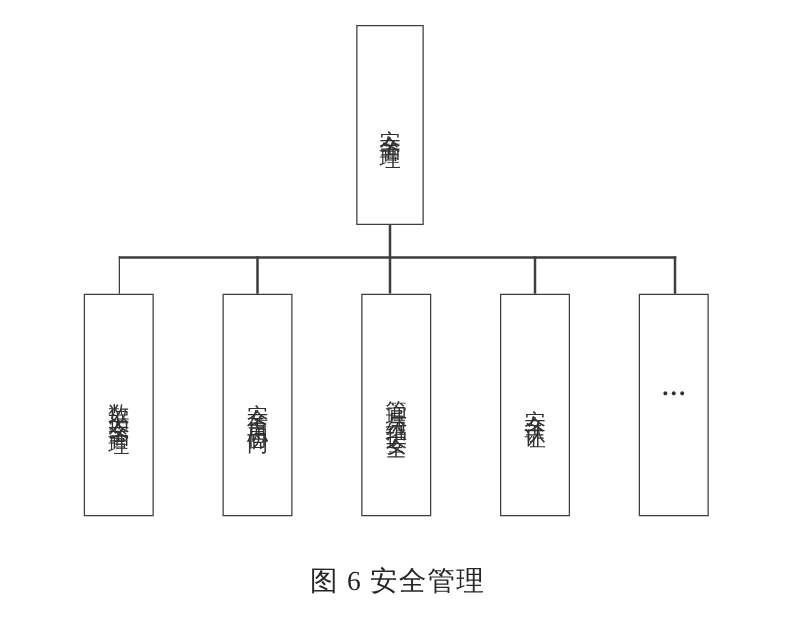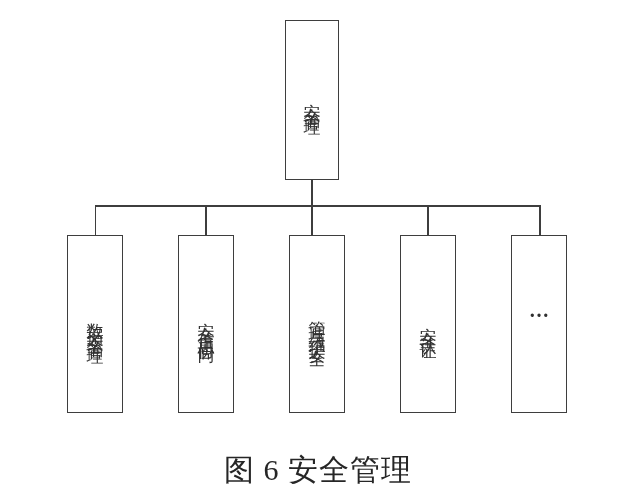--- a/index.html
+++ b/index.html
@@ -81,21 +81,21 @@
   .d1 { left: 94.5px; }
   .d2 { left: 205.25px; }
   .d4 { left: 427.25px; }
   .d5 { left: 539px; }
   .caption {
     position: absolute;
     left: 0;
     right: 0;
     top: 450px;
     text-align: center;
-    font-size: 30px;
+    font-size: 22px;
     letter-spacing: 1px;
     color: #262626;
   }
 </style>
 </head>
 <body>
 
 <div class="canvas">
 
   <div class="node node-root">

